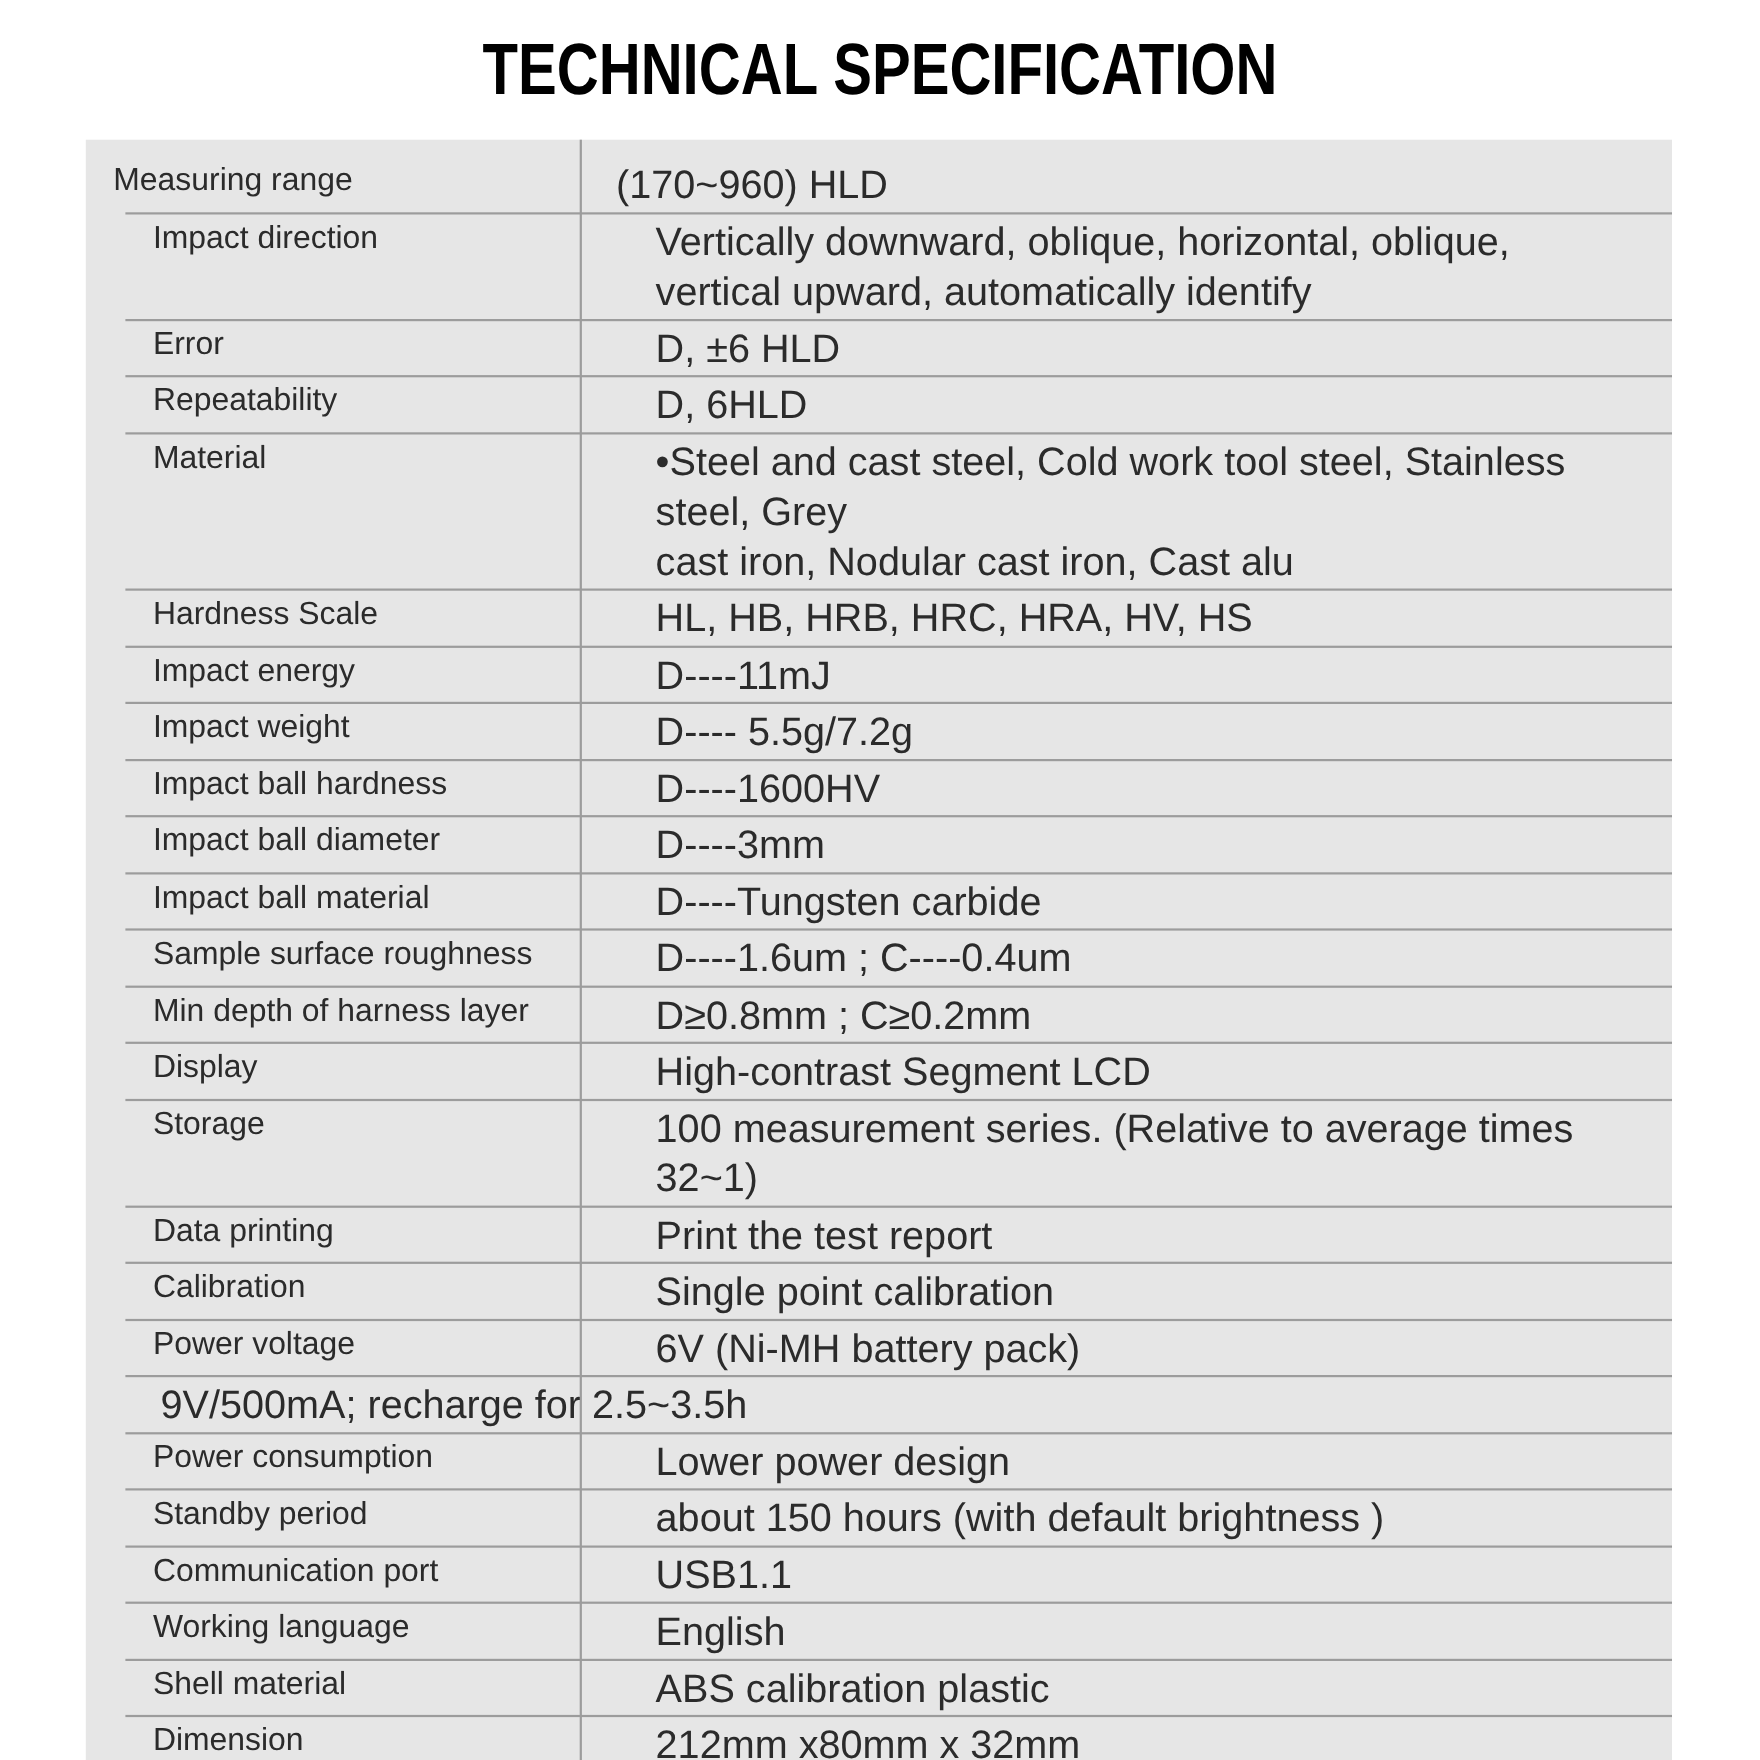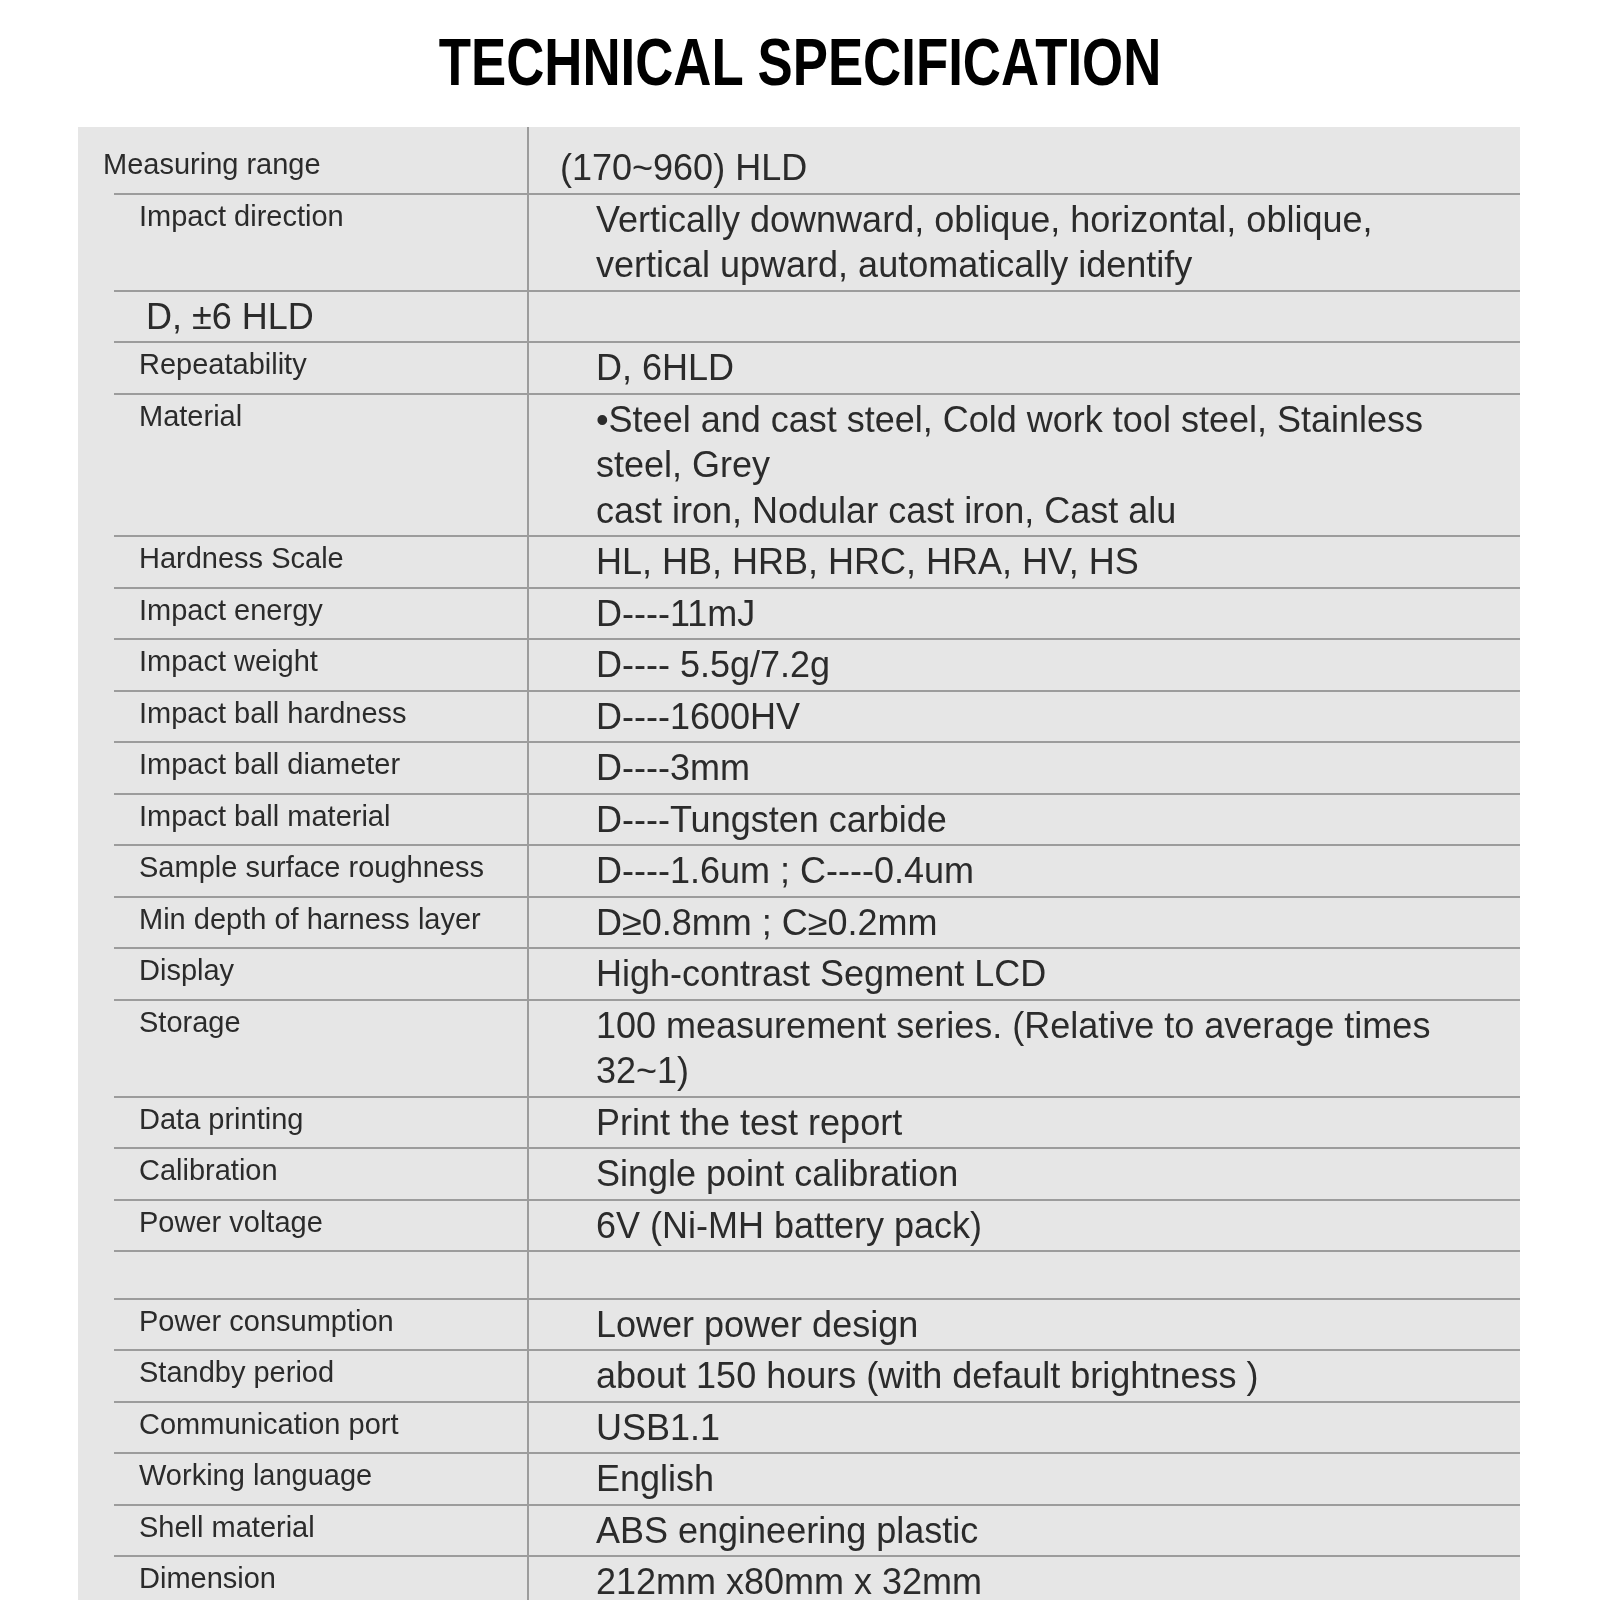--- a/index.html
+++ b/index.html
@@ -93,20 +93,21 @@
     <div class="cell-value">(170~960) HLD</div>
   </div>
 
   <div class="spec-row">
     <div class="cell-label">Impact direction</div>
     <div class="cell-value">Vertically downward, oblique, horizontal, oblique,
 vertical upward, automatically identify</div>
   </div>
 
   <div class="spec-row">
+    <div class="cell-label">Error</div>
     <div class="cell-value">D, ±6 HLD</div>
   </div>
 
   <div class="spec-row">
     <div class="cell-label">Repeatability</div>
     <div class="cell-value">D, 6HLD</div>
   </div>
 
   <div class="spec-row">
     <div class="cell-label">Material</div>
@@ -173,20 +174,21 @@
     <div class="cell-label">Calibration</div>
     <div class="cell-value">Single point calibration</div>
   </div>
 
   <div class="spec-row">
     <div class="cell-label">Power voltage</div>
     <div class="cell-value">6V (Ni-MH battery pack)</div>
   </div>
 
   <div class="spec-row">
+    <div class="cell-value">9V/500mA; recharge for 2.5~3.5h</div>
   </div>
 
   <div class="spec-row">
     <div class="cell-label">Power consumption</div>
     <div class="cell-value">Lower power design</div>
   </div>
 
   <div class="spec-row">
     <div class="cell-label">Standby period</div>
     <div class="cell-value">about 150 hours (with default brightness )</div>
@@ -197,21 +199,21 @@
     <div class="cell-value">USB1.1</div>
   </div>
 
   <div class="spec-row">
     <div class="cell-label">Working language</div>
     <div class="cell-value">English</div>
   </div>
 
   <div class="spec-row">
     <div class="cell-label">Shell material</div>
-    <div class="cell-value">ABS engineering plastic</div>
+    <div class="cell-value">ABS calibration plastic</div>
   </div>
 
   <div class="spec-row">
     <div class="cell-label">Dimension</div>
     <div class="cell-value">212mm x80mm x 32mm</div>
   </div>
 
   <div class="spec-row">
     <div class="cell-label">Lower weight</div>
     <div class="cell-value">5.5KG</div>

